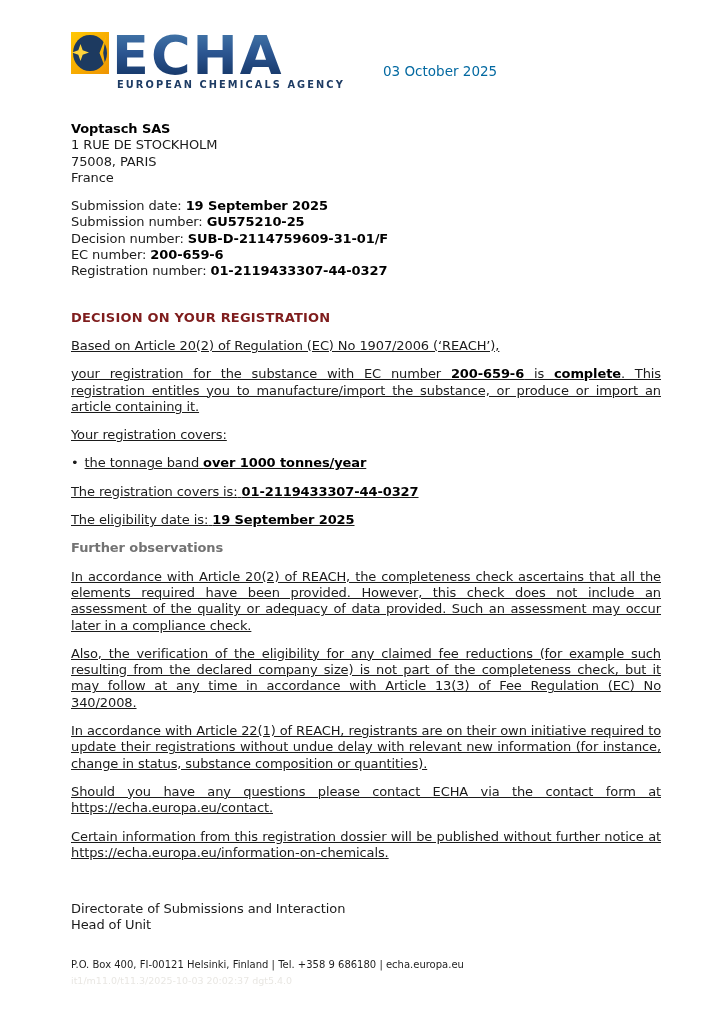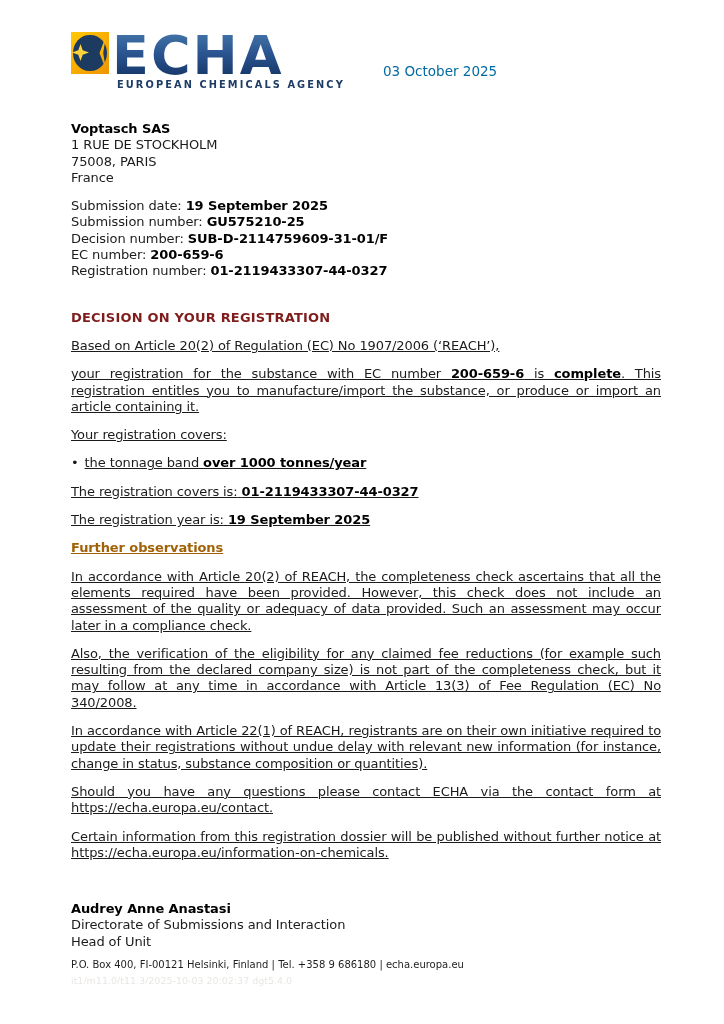--- a/index.html
+++ b/index.html
@@ -68,21 +68,21 @@
   }
   .letter-body b { color: #000; }
   .recipient .r-name { font-weight: bold; color: #000; }
   .meta-block { margin-top: 12px; }
   h1.doc-heading {
     margin-top: 30px;
     font-size: 13px; font-weight: bold; letter-spacing: 0.2px; color: #7f1d1d;
   }
   h2.doc-subheading {
     margin-top: 12px;
-    font-size: 13px; font-weight: bold; color: #a16207; text-decoration: underline;
+    font-size: 13px; font-weight: bold; color: #737373;
   }
   .letter-body p { margin-top: 12px; text-decoration: underline; }
   p.just { text-align: justify; }
   .bullet-line .bullet-dot { display: inline-block; margin-right: 6px; }
   a.link {
     color: inherit;
     text-decoration: underline;
     cursor: pointer;
   }
   .signature { margin-top: 40px; }
@@ -136,36 +136,35 @@
     <p>Based on Article 20(2) of Regulation (EC) No 1907/2006 (‘REACH’),</p>
 
     <p class="just"><span>your registration for the substance with EC number </span><b>200-659-6</b><span> is </span><b>complete</b><span>. This registration entitles you to manufacture/import the substance, or produce or import an article containing it.</span></p>
 
     <p>Your registration covers:</p>
 
     <p class="bullet-line"><span class="bullet-dot">•</span><span>the tonnage band </span><b>over 1000 tonnes/year</b></p>
 
     <p><span>The registration covers is:</span> <b>01-2119433307-44-0327</b></p>
 
-    <p><span>The registration year is:</span> <b>19 September 2025</b></p>
+    <p><span>The eligibility date is:</span> <b>19 September 2025</b></p>
 
     <h2 class="doc-subheading">Further observations</h2>
 
     <p class="just">In accordance with Article 20(2) of REACH, the completeness check ascertains that all the elements required have been provided. However, this check does not include an assessment of the quality or adequacy of data provided. Such an assessment may occur later in a compliance check.</p>
 
     <p class="just">Also, the verification of the eligibility for any claimed fee reductions (for example such resulting from the declared company size) is not part of the completeness check, but it may follow at any time in accordance with Article 13(3) of Fee Regulation (EC) No 340/2008.</p>
 
     <p class="just">In accordance with Article 22(1) of REACH, registrants are on their own initiative required to update their registrations without undue delay with relevant new information (for instance, change in status, substance composition or quantities).</p>
 
     <p class="just"><span>Should you have any questions please contact ECHA via the contact form at </span><a class="link">https://echa.europa.eu/contact</a><span>.</span></p>
 
     <p class="just"><span>Certain information from this registration dossier will be published without further notice at </span><a class="link">https://echa.europa.eu/information-on-chemicals</a><span>.</span></p>
 
     <div class="signature">
-      <div class="sig-name">Audrey Anne Anastasi</div>
       <div>Directorate of Submissions and Interaction</div>
       <div>Head of Unit</div>
     </div>
 
   </div>
 
   <div class="footer-contact">P.O. Box 400, FI-00121 Helsinki, Finland | Tel. +358 9 686180 | echa.europa.eu</div>
   <div class="footer-watermark">it1/m11.0/t11.3/2025-10-03 20:02:37 dgt5.4.0</div>
 
 </div>

